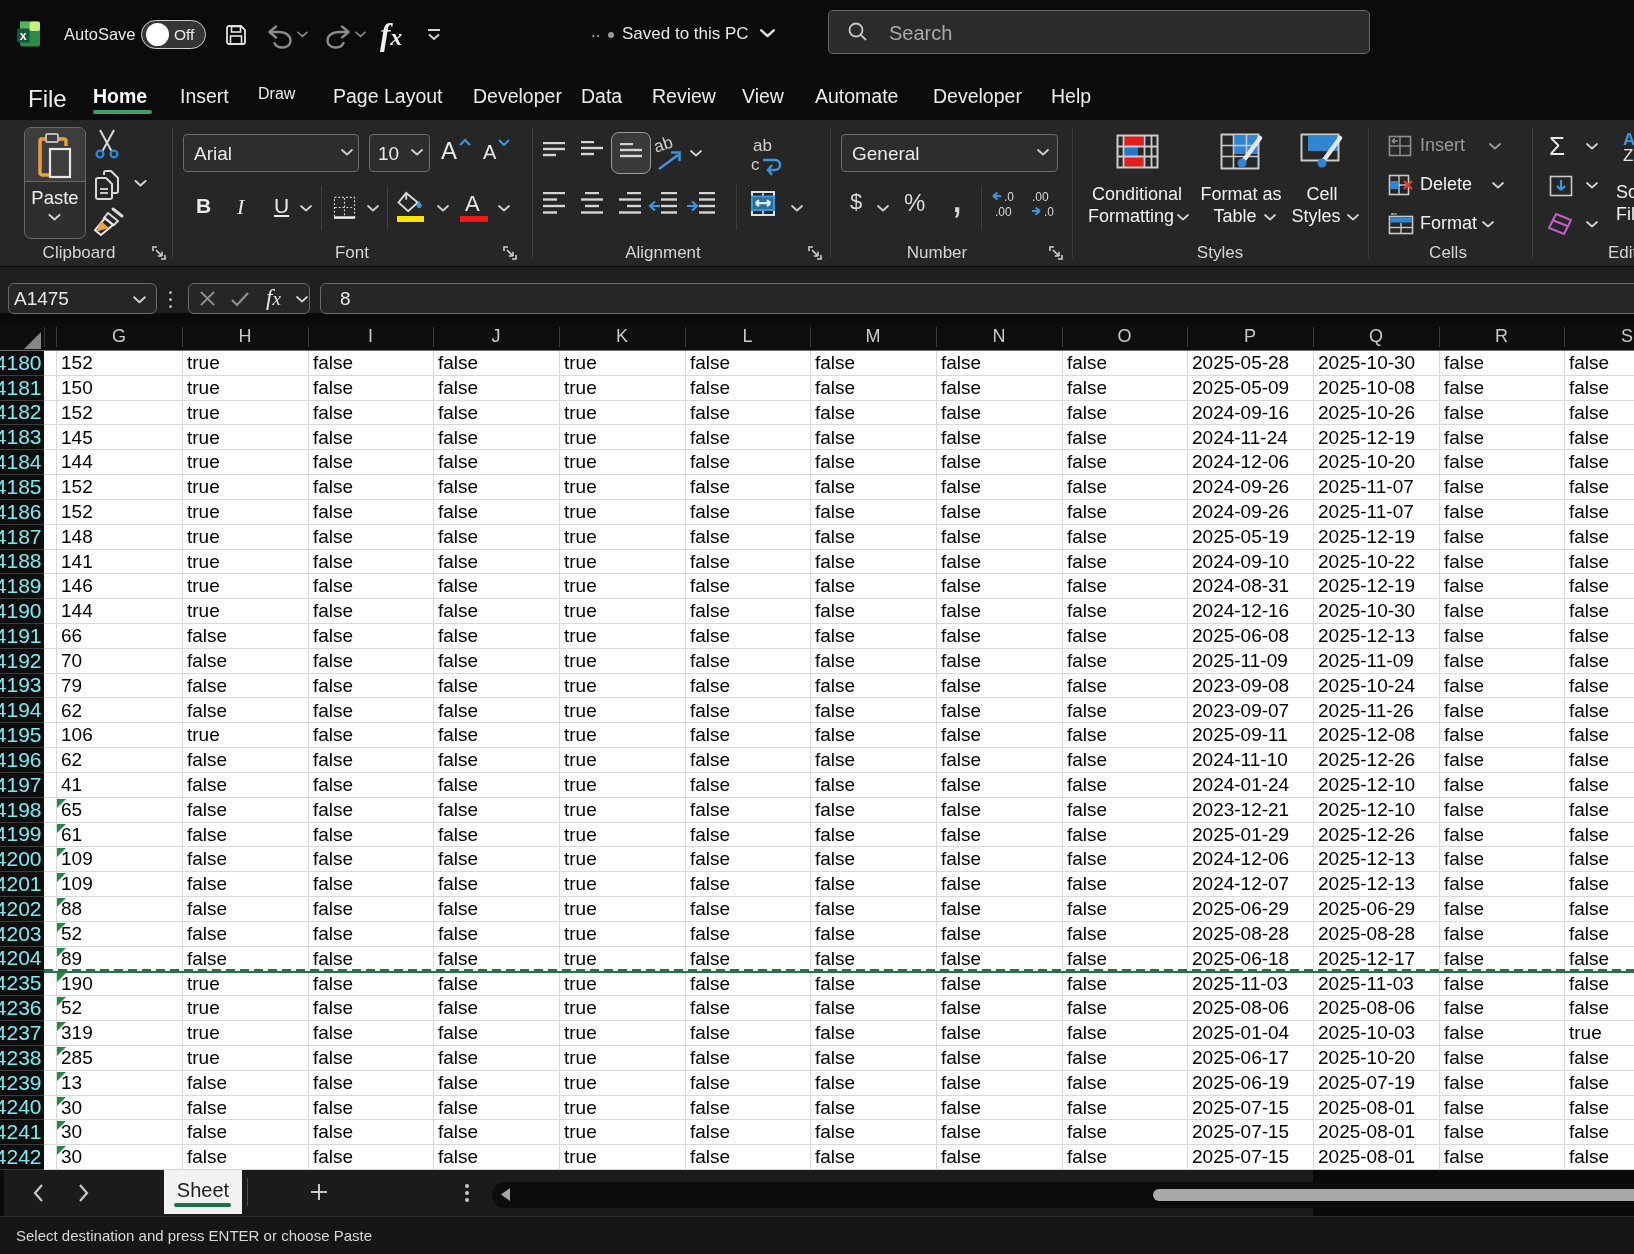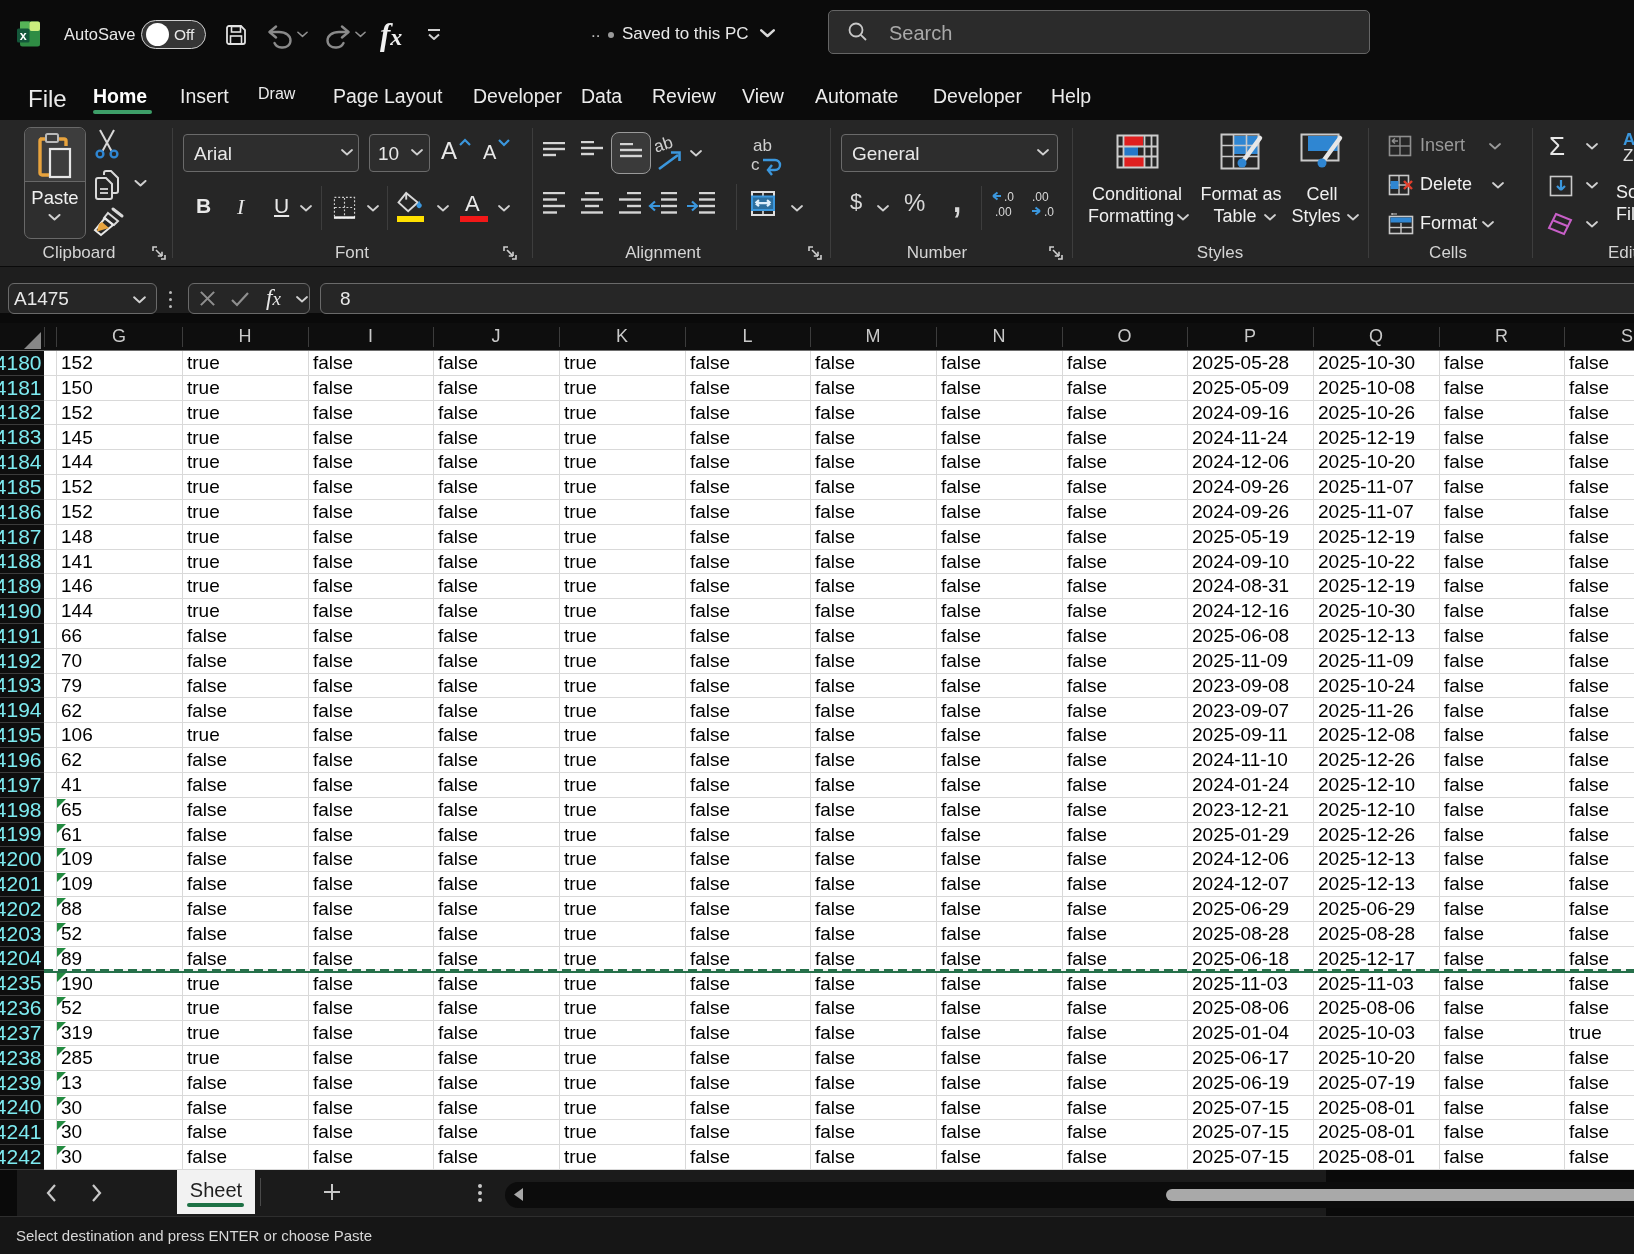--- a/index.html
+++ b/index.html
@@ -1089,21 +1089,21 @@
 <div class="ab" style="left:685px;top:0;width:1px;height:819px;background:#d9d9d9"></div>
 <div class="ab" style="left:810px;top:0;width:1px;height:819px;background:#d9d9d9"></div>
 <div class="ab" style="left:936px;top:0;width:1px;height:819px;background:#d9d9d9"></div>
 <div class="ab" style="left:1062px;top:0;width:1px;height:819px;background:#d9d9d9"></div>
 <div class="ab" style="left:1187px;top:0;width:1px;height:819px;background:#d9d9d9"></div>
 <div class="ab" style="left:1313px;top:0;width:1px;height:819px;background:#d9d9d9"></div>
 <div class="ab" style="left:1439px;top:0;width:1px;height:819px;background:#d9d9d9"></div>
 <div class="ab" style="left:1564px;top:0;width:1px;height:819px;background:#d9d9d9"></div>
 <div class="ab" style="left:43.5px;top:618px;right:0;height:4px;background-image:repeating-linear-gradient(90deg,#26704a 0 9px,#f2f2f2 9px 14px),repeating-linear-gradient(90deg,#26704a 0 14px);background-size:100% 2.2px,100% 2px;background-position:0 0,0 2px;background-repeat:no-repeat"></div>
 </div>
-<div class="ab" style="left:17px;top:1170px;width:1309px;height:46px;background:#1b1b1b">
+<div class="ab" style="left:4px;top:1170px;width:1309px;height:46px;background:#1b1b1b">
 <svg class="ab" style="left:28px;top:13px" width="13" height="20" viewBox="0 0 13 20">
 <path d="M10 2 L3 10 L10 18" fill="none" stroke="#c8c8c8" stroke-width="2.2"></path>
     </svg>
 <svg class="ab" style="left:73px;top:13px" width="13" height="20" viewBox="0 0 13 20">
 <path d="M3 2 L10 10 L3 18" fill="none" stroke="#c8c8c8" stroke-width="2.2"></path>
     </svg>
 <div class="ab" style="left:160px;top:0px;width:78px;height:44px;background:#f2f2f2"></div>
 <div style="position:absolute;left:199px;top:9px;transform:translateX(-50%);font-size:20px;color:#1f1f1f;font-weight:400;white-space:nowrap;">Sheet</div>
 <div class="ab" style="left:170px;top:33px;width:57px;height:4px;border-radius:2px;background:#1e7145"></div>
 <div class="ab" style="left:243px;top:8px;width:1px;height:28px;background:#4a4a4a"></div>

